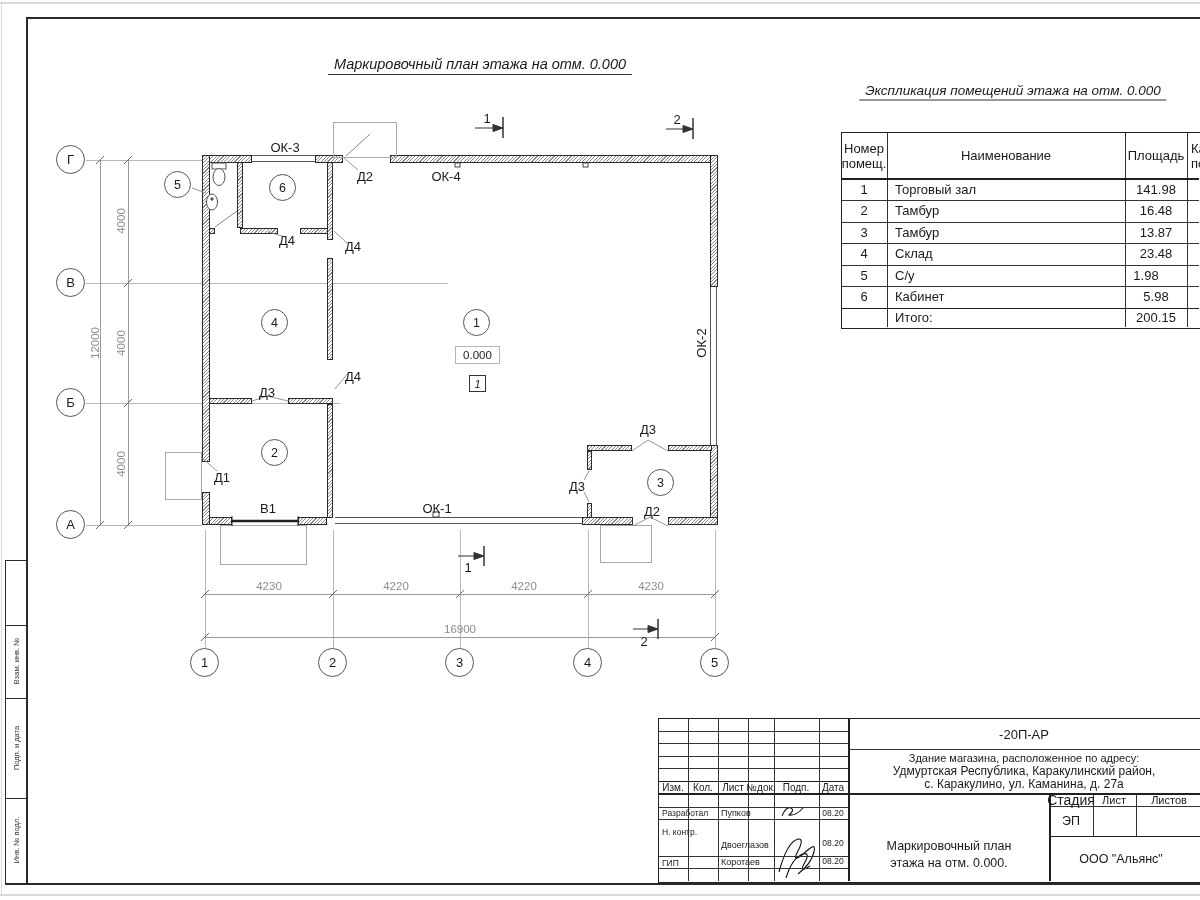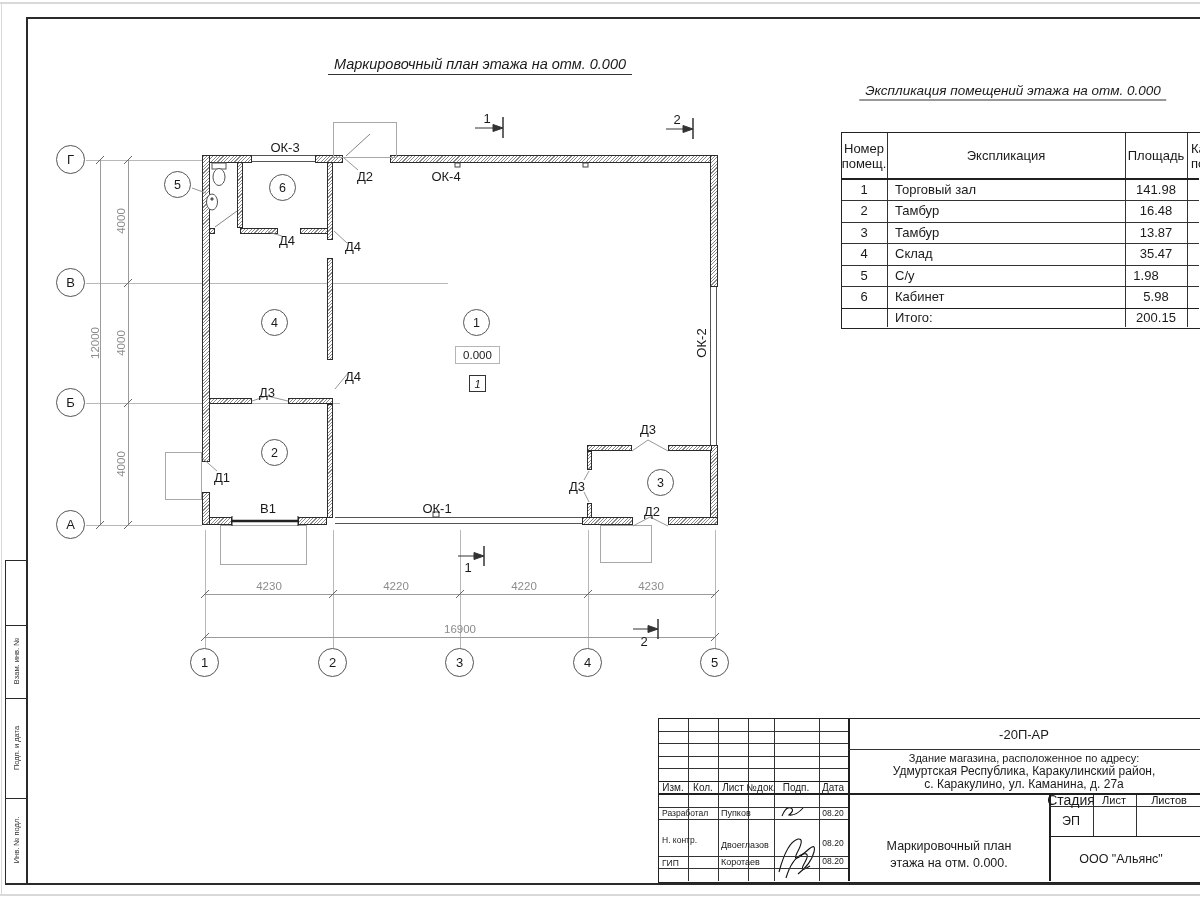--- a/index.html
+++ b/index.html
@@ -268,40 +268,40 @@
   <div class="tline" style="left:345px;top:0;width:1px;height:194px"></div>
   <div class="tthick" style="left:0;top:45px;width:357px;height:1.5px"></div>
   <div class="tline" style="left:0;top:67px;width:357px;height:1px"></div>
   <div class="tline" style="left:0;top:88.5px;width:357px;height:1px"></div>
   <div class="tline" style="left:0;top:110px;width:357px;height:1px"></div>
   <div class="tline" style="left:0;top:131.5px;width:357px;height:1px"></div>
   <div class="tline" style="left:0;top:153px;width:357px;height:1px"></div>
   <div class="tthick" style="left:0;top:174.5px;width:357px;height:1.5px"></div>
   <div class="exp-cell" style="left:22px;top:8px;transform:translateX(-50%)">Номер</div>
   <div class="exp-cell" style="left:22px;top:23px;transform:translateX(-50%)">помещ.</div>
-  <div class="exp-cell" style="left:164px;top:15px;transform:translateX(-50%)">Экспликация</div>
+  <div class="exp-cell" style="left:164px;top:15px;transform:translateX(-50%)">Наименование</div>
   <div class="exp-cell" style="left:314px;top:15px;transform:translateX(-50%)">Площадь</div>
   <div class="exp-cell" style="left:349px;top:8px">Ка</div>
   <div class="exp-cell" style="left:349px;top:23px">по</div>
 
   <div class="exp-cell" style="left:22px;top:49px;transform:translateX(-50%)">1</div>
   <div class="exp-cell" style="left:53px;top:49px">Торговый зал</div>
   <div class="exp-cell" style="left:314px;top:49px;transform:translateX(-50%)">141.98</div>
 
   <div class="exp-cell" style="left:22px;top:70px;transform:translateX(-50%)">2</div>
   <div class="exp-cell" style="left:53px;top:70px">Тамбур</div>
   <div class="exp-cell" style="left:314px;top:70px;transform:translateX(-50%)">16.48</div>
 
   <div class="exp-cell" style="left:22px;top:92px;transform:translateX(-50%)">3</div>
   <div class="exp-cell" style="left:53px;top:92px">Тамбур</div>
   <div class="exp-cell" style="left:314px;top:92px;transform:translateX(-50%)">13.87</div>
 
   <div class="exp-cell" style="left:22px;top:113px;transform:translateX(-50%)">4</div>
   <div class="exp-cell" style="left:53px;top:113px">Склад</div>
-  <div class="exp-cell" style="left:314px;top:113px;transform:translateX(-50%)">35.47</div>
+  <div class="exp-cell" style="left:314px;top:113px;transform:translateX(-50%)">23.48</div>
 
   <div class="exp-cell" style="left:22px;top:135px;transform:translateX(-50%)">5</div>
   <div class="exp-cell" style="left:53px;top:135px">С/у</div>
   <div class="exp-cell" style="left:304px;top:135px;transform:translateX(-50%)">1.98</div>
 
   <div class="exp-cell" style="left:22px;top:156px;transform:translateX(-50%)">6</div>
   <div class="exp-cell" style="left:53px;top:156px">Кабинет</div>
   <div class="exp-cell" style="left:314px;top:156px;transform:translateX(-50%)">5.98</div>
 
   <div class="exp-cell" style="left:53px;top:177px">Итого:</div>
@@ -338,21 +338,21 @@
   <div class="tb" style="left:14px;top:68px">Изм.</div>
   <div class="tb" style="left:44px;top:68px">Кол.</div>
   <div class="tb" style="left:74px;top:68px">Лист</div>
   <div class="tb" style="left:102px;top:68px;font-size:10px">№док.</div>
   <div class="tb" style="left:137px;top:68px">Подп.</div>
   <div class="tb" style="left:174px;top:68px">Дата</div>
 
   <div class="tbl" style="left:3px;top:89px;font-size:8.5px">Разработал</div>
   <div class="tbl" style="left:62px;top:89px">Пупков</div>
   <div class="tb" style="left:174px;top:94px;font-size:8.5px">08.20</div>
-  <div class="tbl" style="left:3px;top:116px;font-size:8.5px">Н. контр.</div>
+  <div class="tbl" style="left:3px;top:108px;font-size:8.5px">Н. контр.</div>
   <div class="tbl" style="left:62px;top:121px">Двоеглазов</div>
   <div class="tb" style="left:174px;top:124px;font-size:8.5px">08.20</div>
   <div class="tbl" style="left:3px;top:139px;font-size:8.5px">ГИП</div>
   <div class="tbl" style="left:62px;top:138px">Коротаев</div>
   <div class="tb" style="left:174px;top:142px;font-size:8.5px">08.20</div>
 
   <div class="tb" style="left:365px;top:15px;font-size:13px">-20П-АР</div>
   <div class="tb" style="left:365px;top:39px;font-size:11px">Здание магазина, расположенное по адресу:</div>
   <div class="tb" style="left:365px;top:52px;font-size:12px">Удмуртская Республика, Каракулинский район,</div>
   <div class="tb" style="left:365px;top:65px;font-size:12px">с. Каракулино, ул. Каманина, д. 27а</div>

